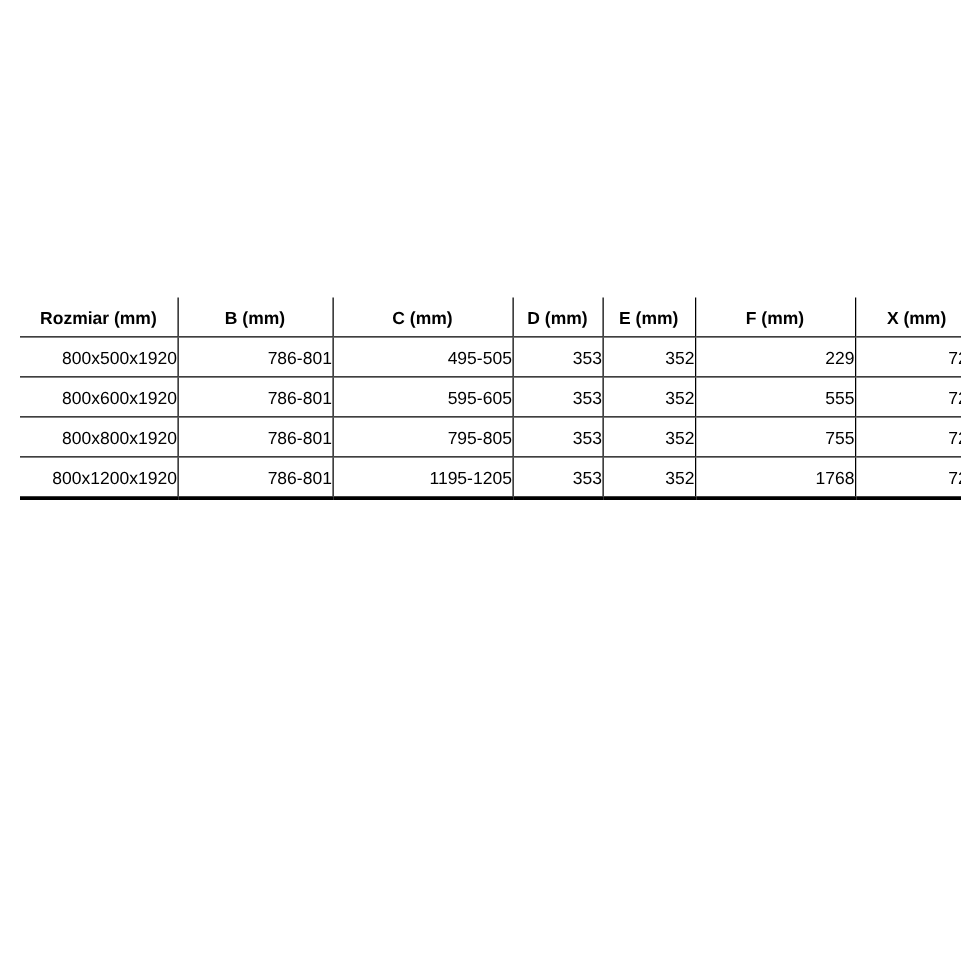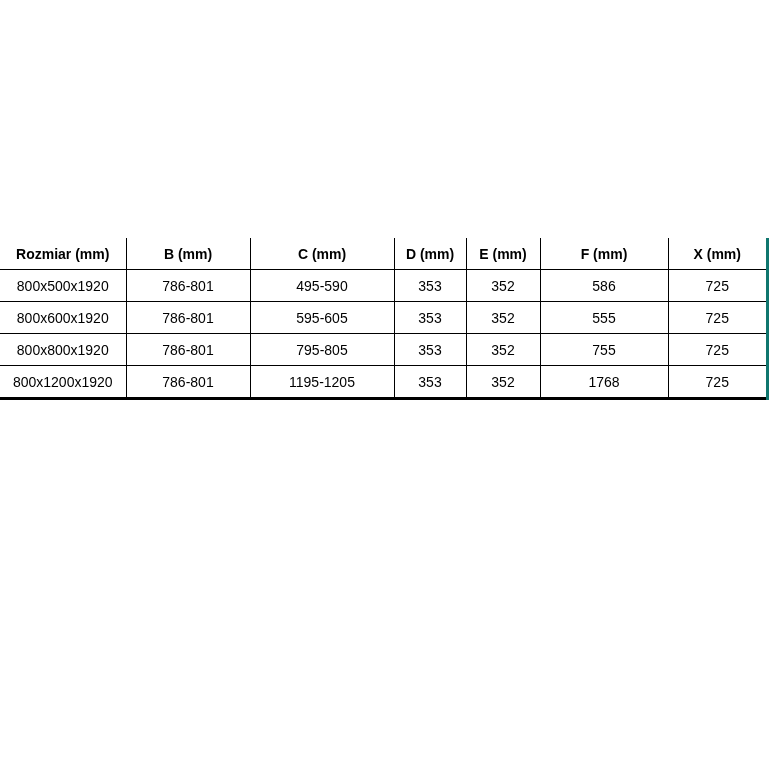--- a/index.html
+++ b/index.html
@@ -9,21 +9,21 @@
   body {
     width: 769px;
     height: 769px;
     background: #ffffff;
     position: relative;
     font-family: "Liberation Sans", sans-serif;
   }
   .table-wrap {
     position: absolute;
     top: 238px;
-    left: 0;
+    left: 16px;
     width: 682px;
   }
   table.dim-table {
     border-collapse: collapse;
     table-layout: fixed;
     width: 769px;
     font-family: "Liberation Sans", sans-serif;
     font-size: 14px;
     color: #000000;
   }
@@ -45,20 +45,21 @@
   .dim-table td:last-child {
     border-right: 6px solid #0f766e;
   }
   .dim-table thead th {
     font-weight: bold;
     border-bottom: 1px solid #000000;
     border-top: none;
   }
   .dim-table tbody td {
     border-bottom: 1px solid #000000;
+    text-align: right;
   }
   .dim-table tbody tr:last-child td {
     border-bottom: 3px solid #000000;
   }
 </style>
 </head>
 <body>
 
 <div class="table-wrap">
   <table class="dim-table">
@@ -79,24 +80,24 @@
         <th>D (mm)</th>
         <th>E (mm)</th>
         <th>F (mm)</th>
         <th>X (mm)</th>
       </tr>
     </thead>
     <tbody>
       <tr>
         <td>800x500x1920</td>
         <td>786-801</td>
-        <td>495-590</td>
+        <td>495-505</td>
         <td>353</td>
         <td>352</td>
-        <td>586</td>
+        <td>229</td>
         <td>725</td>
       </tr>
       <tr>
         <td>800x600x1920</td>
         <td>786-801</td>
         <td>595-605</td>
         <td>353</td>
         <td>352</td>
         <td>555</td>
         <td>725</td>

